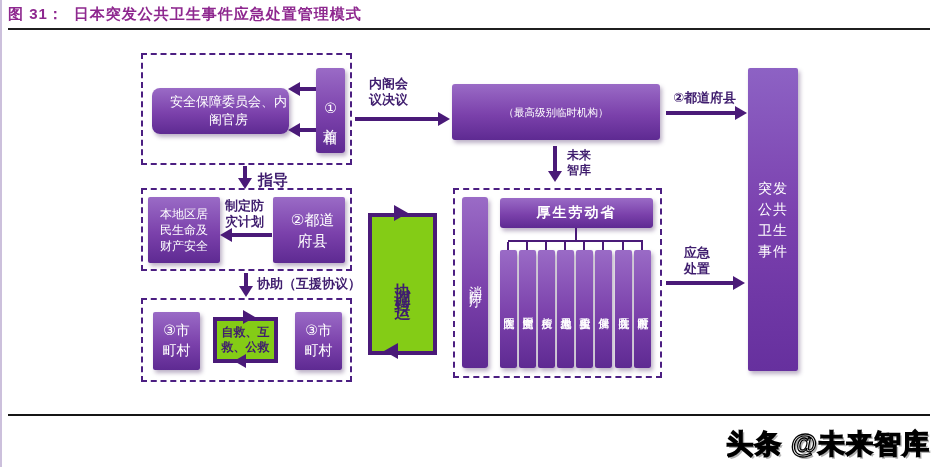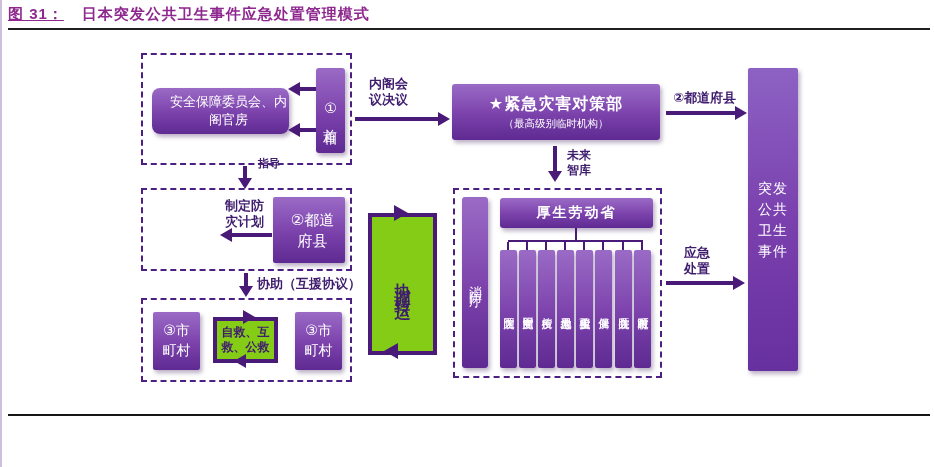--- a/index.html
+++ b/index.html
@@ -3,21 +3,21 @@
 <meta charset="utf-8">
 <style>
   * { margin:0; padding:0; box-sizing:border-box; }
   html,body { background:#ffffff; }
   .canvas {
     position:relative; width:934px; height:467px; background:#ffffff;
     font-family:"Liberation Sans","DejaVu Sans",sans-serif; overflow:hidden;
   }
   .edge-strip { position:absolute; left:0; top:0; width:2px; height:467px; background:#ccc0dc; }
   .title-row { position:absolute; left:8px; top:5px; color:#8e288f; font-size:15px; font-weight:bold; letter-spacing:1px; }
-  .title-row .fig { margin-right:18px;text-decoration:underline; }
+  .title-row .fig { margin-right:10px; }
   .hr1 { position:absolute; left:8px; top:28px; width:922px; height:2px; background:#1f1f1f; }
   .hr2 { position:absolute; left:8px; top:414px; width:922px; height:2px; background:#151515; }
 
   .dashed { position:absolute; border:2px dashed #4c1f82; }
 
   .box {
     position:absolute; display:flex; align-items:center; justify-content:center;
     background:linear-gradient(180deg,#9a6bc6 0%,#7b41ab 55%,#5e2a92 100%);
     color:#ffffff; text-align:center; border-radius:3px;
     box-shadow:2px 3px 4px rgba(60,30,90,0.35);
@@ -68,21 +68,20 @@
   <div class="aline" style="left:297px; top:87px; width:19px; height:4px;"></div>
   <div class="ah left" style="left:288px; top:82px;"></div>
   <div class="aline" style="left:297px; top:128px; width:19px; height:4px;"></div>
   <div class="ah left" style="left:288px; top:123px;"></div>
 
   <div class="lbl" style="left:369px; top:76px; width:44px; font-size:13px;">内阁会议决议</div>
   <div class="aline" style="left:355px; top:117px; width:84px; height:4px;"></div>
   <div class="ah right" style="left:438px; top:112px;"></div>
 
   <div class="box" style="left:452px; top:84px; width:208px; height:56px; flex-direction:column;">
-    <div style="font-size:16px; font-weight:bold; letter-spacing:1px;">★紧急灾害对策部</div>
     <div style="font-size:10.5px; margin-top:2px;">（最高级别临时机构）</div>
   </div>
 
   <div class="lbl" style="left:673px; top:90px; font-size:13px; white-space:nowrap;">②都道府县</div>
   <div class="aline" style="left:666px; top:111px; width:70px; height:4px;"></div>
   <div class="ah right" style="left:735px; top:106px;"></div>
 
   <div class="aline" style="left:553px; top:146px; width:4px; height:26px;"></div>
   <div class="ah down" style="left:548px; top:171px;"></div>
   <div class="lbl" style="left:567px; top:148px; width:28px; font-size:12px;">未来智库</div>
@@ -114,23 +113,26 @@
   <div class="lbl" style="left:684px; top:245px; width:28px; font-size:13px;">应急处置</div>
   <div class="aline" style="left:666px; top:281px; width:68px; height:4px;"></div>
   <div class="ah right" style="left:733px; top:276px;"></div>
 
   <div class="box" style="left:748px; top:68px; width:50px; height:303px; background:linear-gradient(180deg,#8d62c4 0%,#7a40ae 50%,#66309e 100%); border-radius:2px;">
     <div style="width:34px; font-size:14px; line-height:1.5; letter-spacing:1px;">突发公共卫生事件</div>
   </div>
 
   <div class="aline" style="left:243px; top:166px; width:4px; height:13px;"></div>
   <div class="ah down" style="left:238px; top:178px;"></div>
-  <div class="lbl" style="left:258px; top:157px; font-size:11px; white-space:nowrap;">指导</div>
+  <div class="lbl" style="left:258px; top:171px; font-size:15px; white-space:nowrap;">指导</div>
 
   <div class="dashed" style="left:141px; top:188px; width:211px; height:83px;"></div>
+  <div class="box" style="left:148px; top:197px; width:72px; height:66px; font-size:12px; line-height:1.35; border-radius:2px;">
+    <div style="width:50px;">本地区居民生命及财产安全</div>
+  </div>
   <div class="box" style="left:273px; top:197px; width:72px; height:66px; font-size:15px; line-height:1.4; border-radius:2px;padding-left:7px;">
     <div style="width:48px;">②都道府县</div>
   </div>
   <div class="lbl" style="left:225px; top:198px; width:42px; font-size:13px;">制定防灾计划</div>
   <div class="aline" style="left:229px; top:233px; width:43px; height:4px;"></div>
   <div class="ah left" style="left:220px; top:228px;"></div>
 
   <div class="aline" style="left:244px; top:273px; width:4px; height:14px;"></div>
   <div class="ah down" style="left:239px; top:286px;"></div>
   <div class="lbl" style="left:257px; top:276px; font-size:13px; white-space:nowrap;">协助（互援协议）</div>
@@ -148,14 +150,15 @@
     <div class="lbl" style="position:static; width:56px; font-size:12px; text-align:center;">自救、互救、公救</div>
   </div>
 
   <div class="loop" style="left:368px; top:213px; width:69px; height:142px;">
     <div class="ah right" style="left:22px; top:-12px; border-left-width:14px; border-top-width:8px; border-bottom-width:8px;"></div>
     <div class="ah left" style="left:12px; top:126px; border-right-width:14px; border-top-width:8px; border-bottom-width:8px;"></div>
     <div class="lbl vtext" style="position:static; font-size:16px; letter-spacing:7px;">协调转运</div>
   </div>
 
   <div class="hr2"></div>
+  <div class="watermark">头条 @未来智库</div>
 
 </div>
 
 </body></html>

